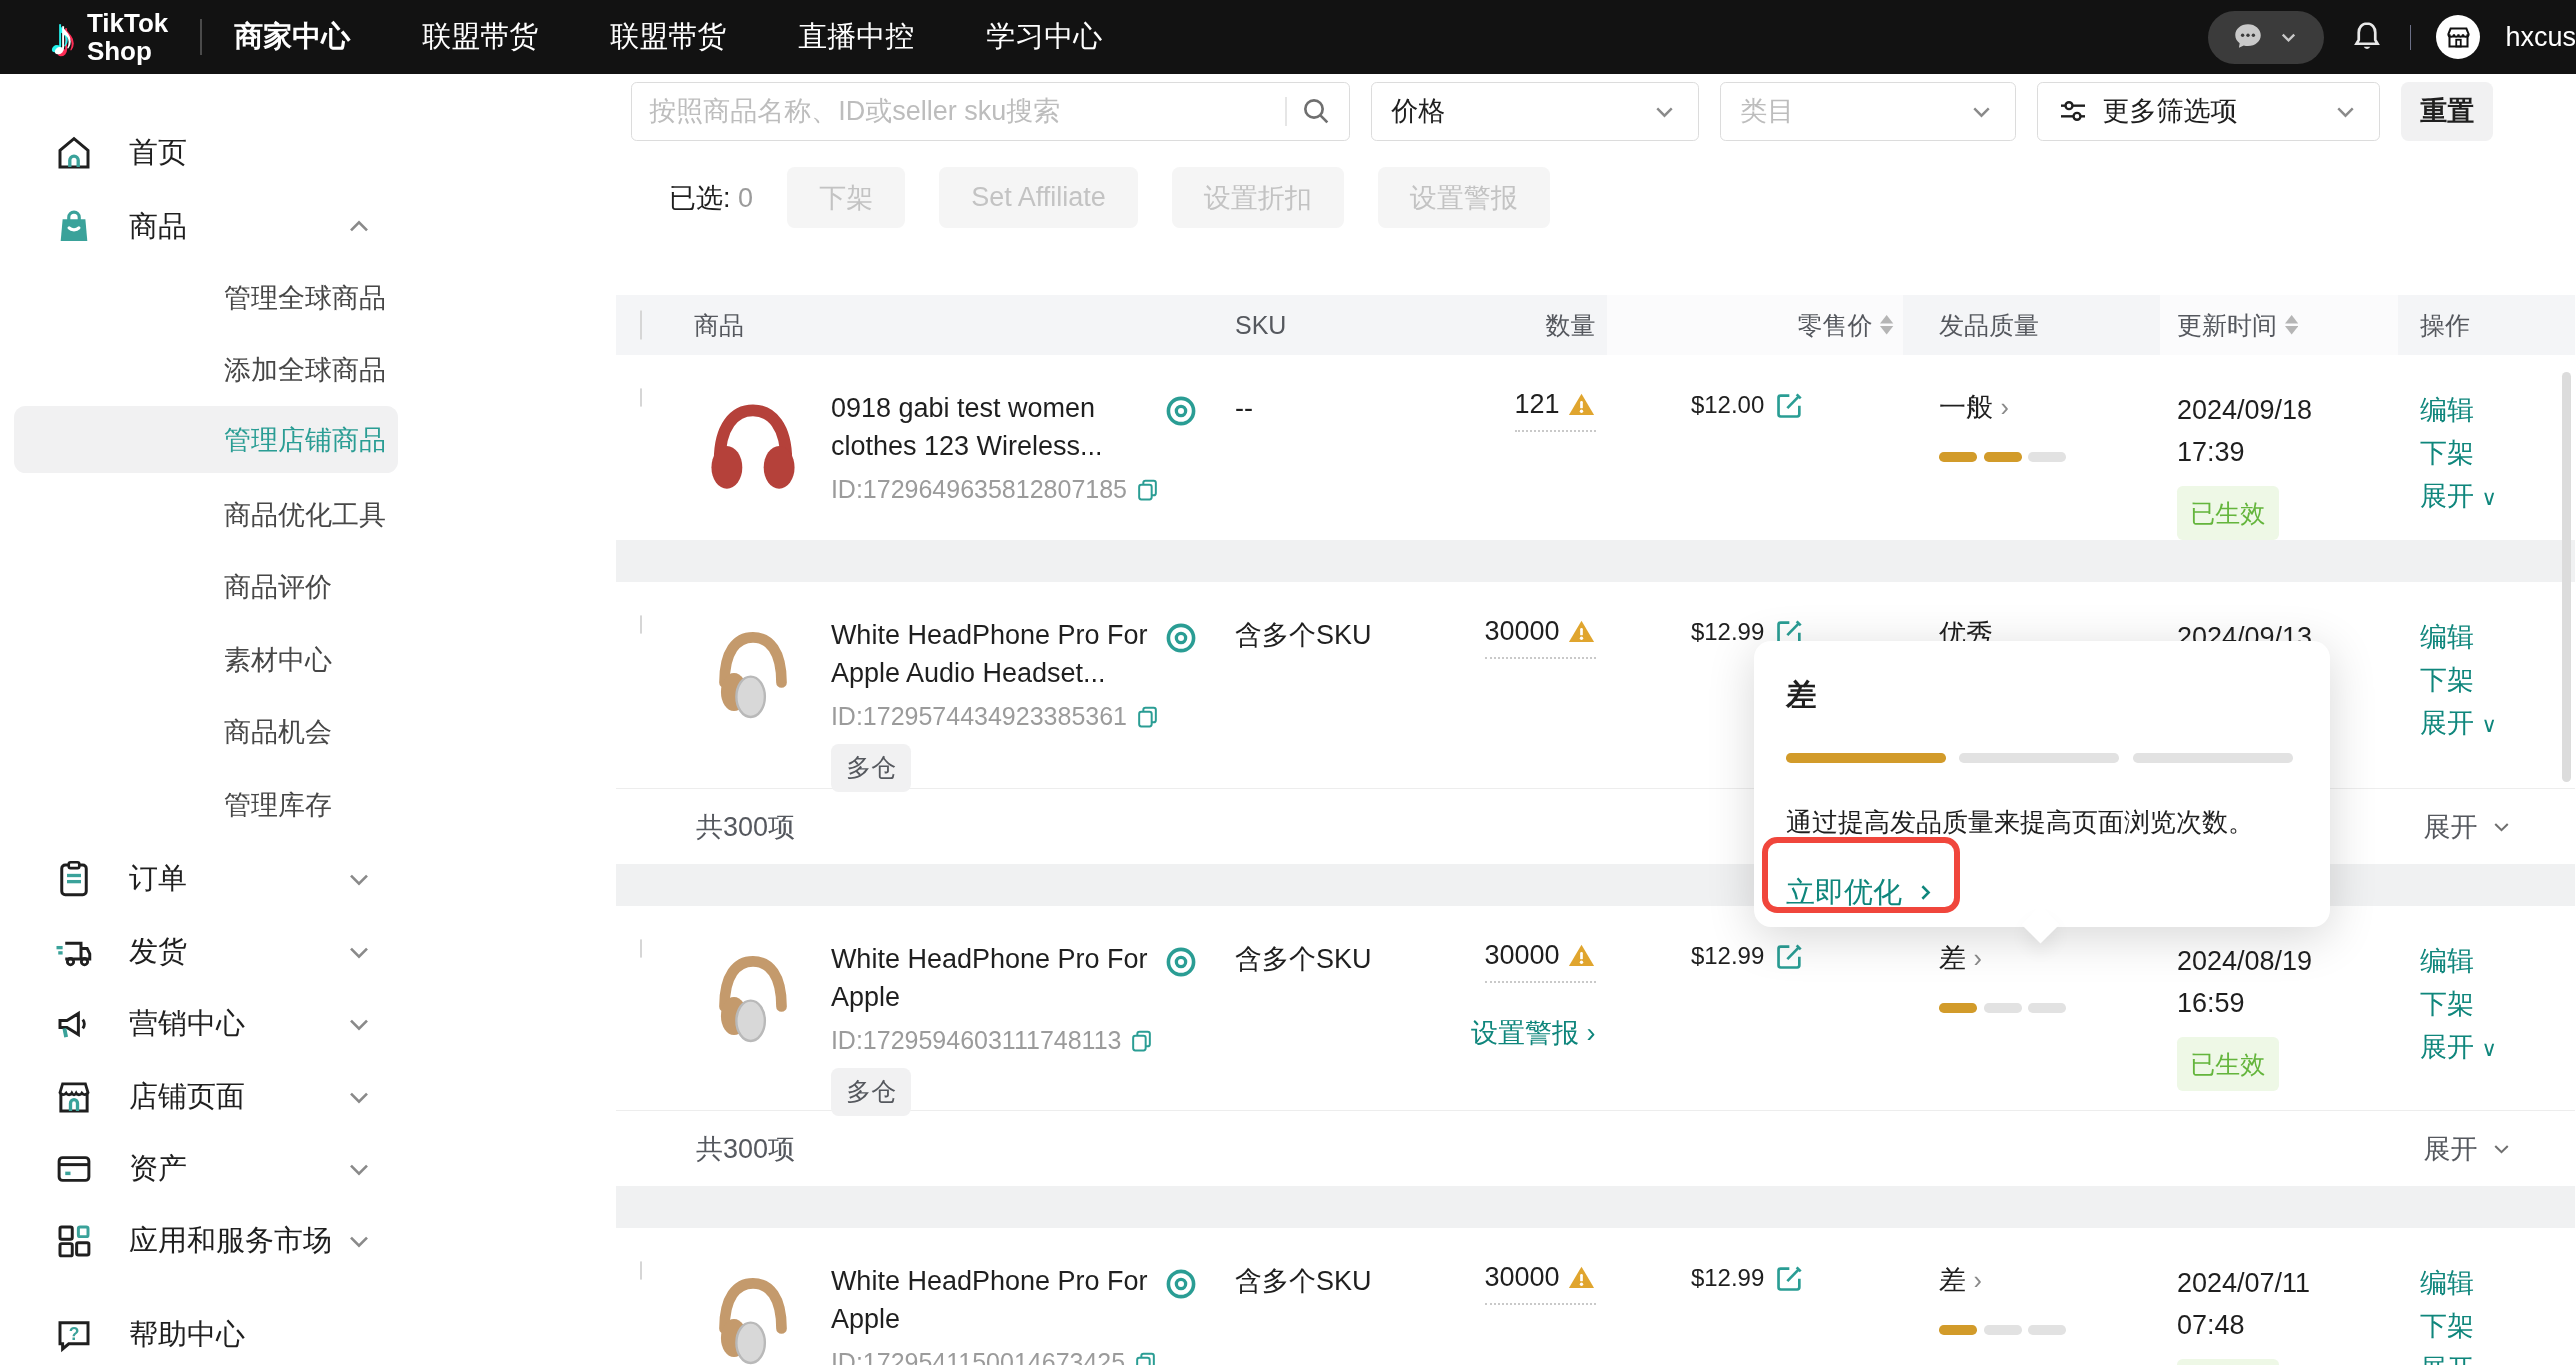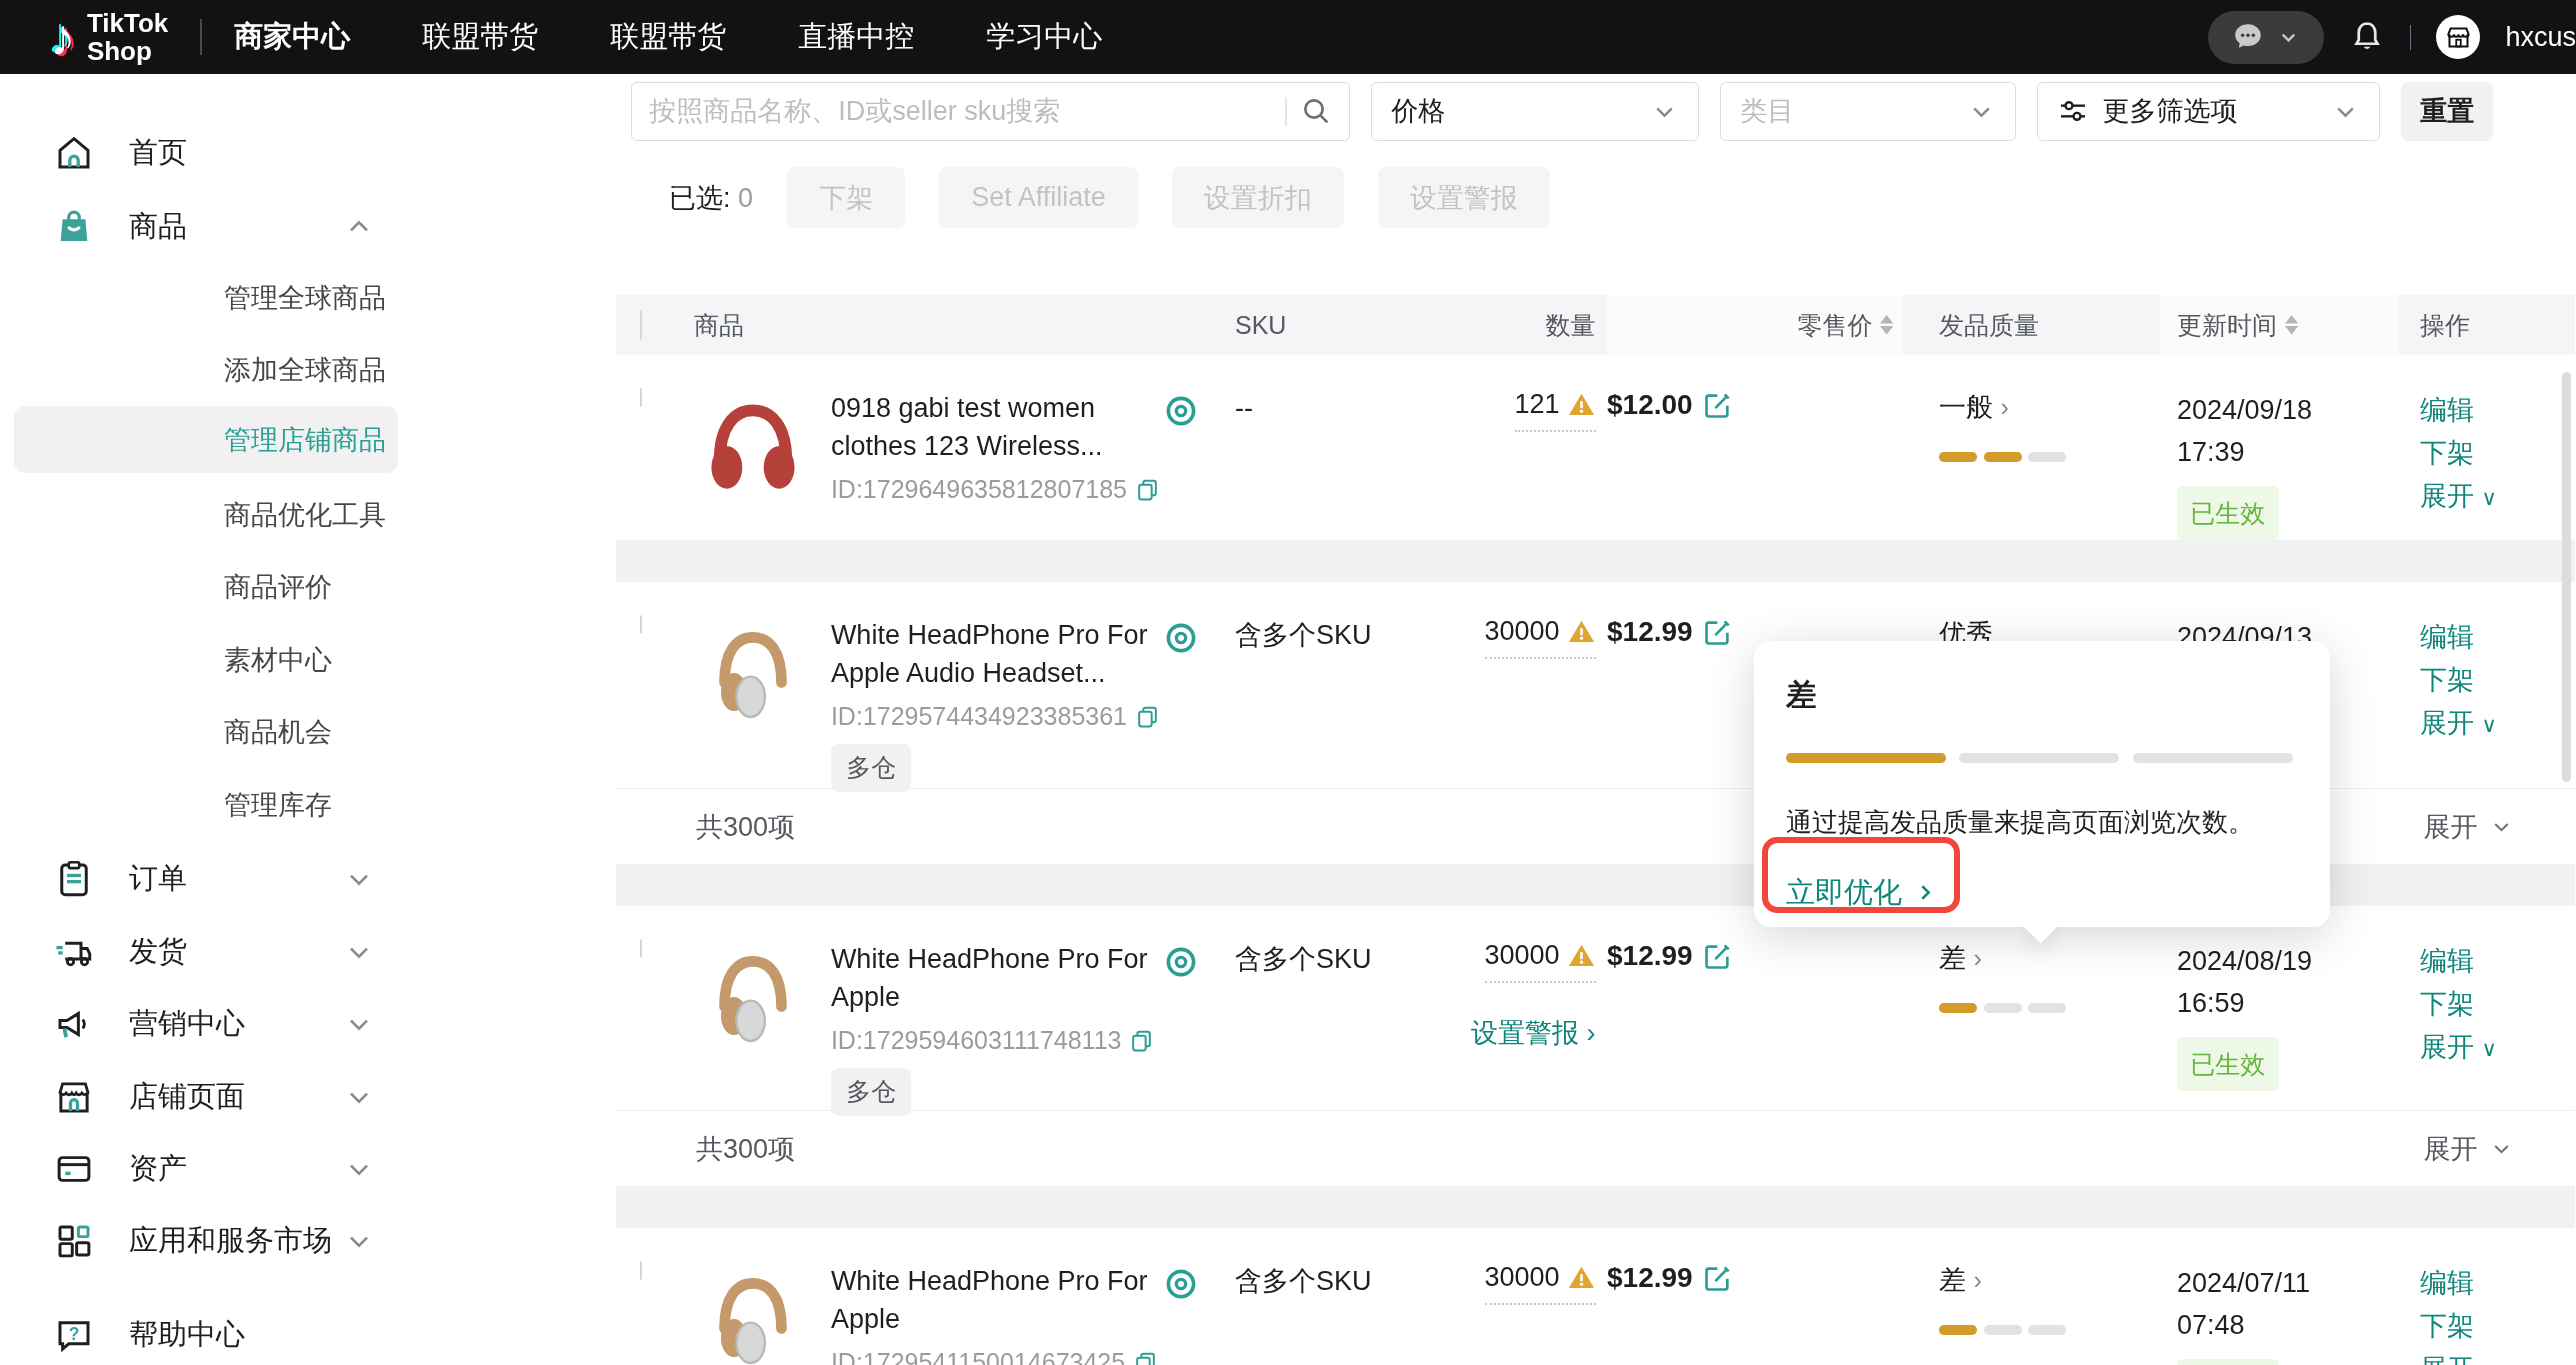--- a/index.html
+++ b/index.html
@@ -92,21 +92,21 @@
   .pinfo { margin-left:21px; width:317px; }
   .ptitle { font-size:27px; line-height:38px; color:#1f1f1f; }
   .pid { margin-top:9.5px; font-size:25px; color:#9b9b9b; display:flex; align-items:center; gap:7.6px; }
   .wh-badge { display:inline-block; margin-top:13.3px; background:#f1f1f2; border-radius:7.6px;
     padding:7.6px 15.3px; font-size:25px; color:#55585e; }
   .peye { margin-left:15.3px; margin-top:3.8px; flex:none; cursor:pointer; }
   .sku-cell { padding-left:19px; font-size:27px; line-height:38px; }
   .qty-cell { text-align:right; padding-right:11.4px; font-size:27px; }
   .qty-wrap { display:inline-flex; align-items:center; gap:7px; border-bottom:2.9px dotted #c9c9c9; padding-bottom:9.5px; }
   .qty-alert { margin-top:32px; color:#0f867c; font-size:27px; cursor:pointer; }
-  .price-cell { text-align:left; padding-right:13.3px; font-size:28px;font-weight:bold; }
+  .price-cell { text-align:center; padding-right:13.3px; font-size:24px; }
   .price-wrap { display:inline-flex; align-items:center; gap:9.5px; }
   .quality-cell { padding-left:36px; font-size:27px; }
   .q-chevron { color:#8a8a8a; font-size:25px; margin-left:7.6px; }
   .qbars { display:flex; gap:6.7px; margin-top:27px; }
   .qbar { width:38px; height:9.5px; border-radius:4.8px; background:#e2e2e2; }
   .qbar.filled { background:#d29b2a; }
   .time-cell { padding-left:17px; font-size:27px; line-height:42px; }
   .status-badge { display:inline-block; margin-top:13.3px; background:#eef8e6; color:#64b53c;
     font-size:25px; padding:5.7px 13.3px; border-radius:5.7px; }
   .act-cell { padding-left:22px; font-size:27px; line-height:43px; color:#0f867c; }

